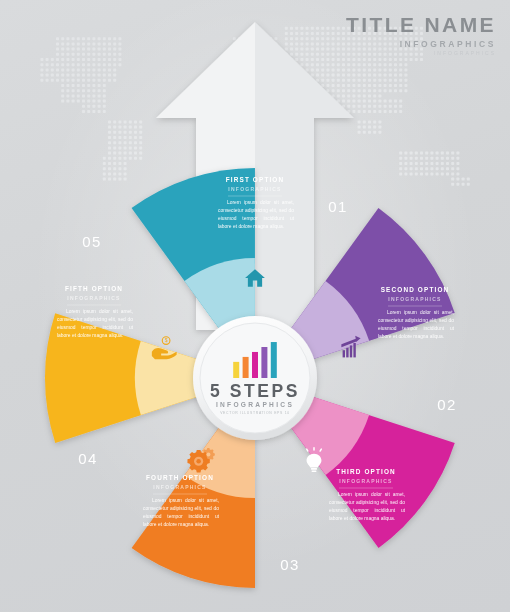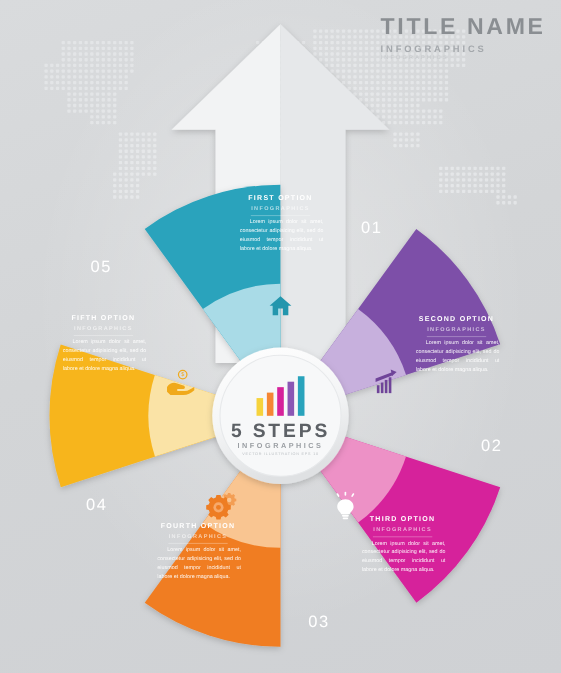--- a/index.html
+++ b/index.html
@@ -10,21 +10,21 @@
     position:relative;
   }
   
   #bg-wrap{position:absolute;inset:0;overflow:hidden;}
   #bg-base{position:absolute;inset:0;
     background:linear-gradient(160deg,#d9dbdd 0%,#d3d5d7 45%,#cfd1d4 100%);}
   #bg-map{position:absolute;inset:0;}
   #bg-vignette{position:absolute;inset:0;
     background:radial-gradient(ellipse at 50% 45%, rgba(255,255,255,.35) 0%, rgba(255,255,255,0) 62%);}
   
-  #title-block{position:absolute;right:14px;top:14px;}
+  #title-block{position:absolute;right:14px;top:14px;text-align:right;}
   #title-main{font-size:21px;font-weight:bold;letter-spacing:2.4px;color:#8a8e92;line-height:1.05;}
   #title-sub{font-size:8.5px;font-weight:bold;letter-spacing:2.6px;color:#a4a8ac;margin-top:3px;}
   #title-ghost{font-size:5px;letter-spacing:2px;color:#c6c9cc;margin-top:1px;}
   
   #stage{position:absolute;left:0;top:0;width:510px;height:612px;}
   .seg-title{font-size:6.4px;font-weight:bold;letter-spacing:1.15px;fill:#ffffff;}
   .seg-sub{font-size:5px;font-weight:bold;letter-spacing:1.25px;fill:rgba(255,255,255,.62);}
   .seg-num{font-size:15px;fill:#ffffff;letter-spacing:1.4px;}
   .ctr-main{font-size:17.5px;font-weight:bold;letter-spacing:2.6px;fill:#5d6166;}
   .ctr-sub{font-size:6.6px;font-weight:bold;letter-spacing:2.3px;fill:#9a9ea3;}

